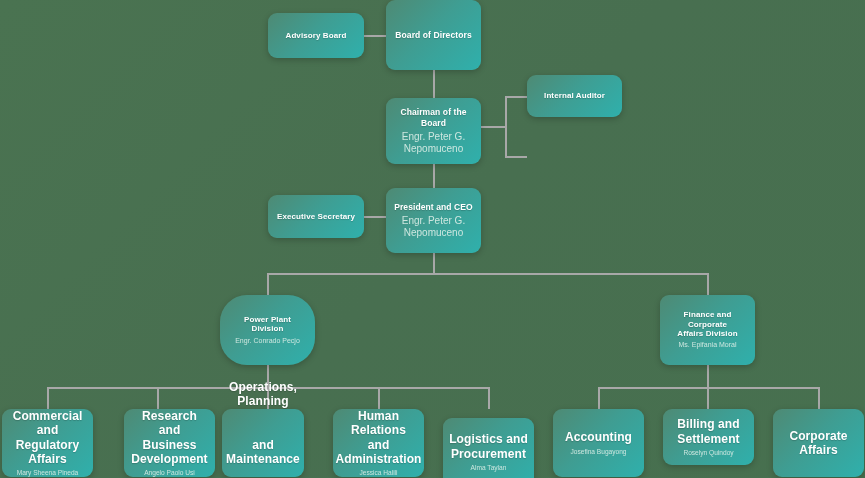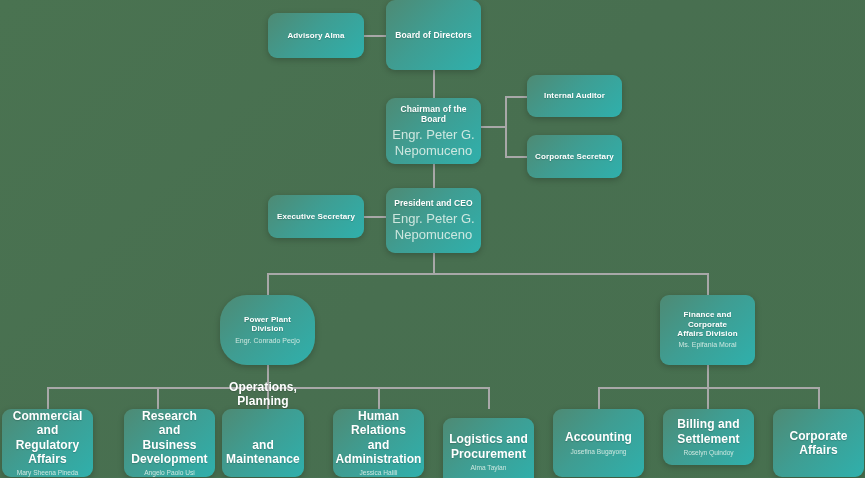--- a/index.html
+++ b/index.html
@@ -49,21 +49,21 @@
     text-shadow: 0 1px 1px rgba(0,0,0,0.18);
   }
   .node .person {
     color: #d9ede6;
     font-weight: normal;
     line-height: 1.2;
     margin-top: 3px;
     opacity: 0.92;
   }
   .size-lg .title { font-size: 8.5px; }
-  .size-lg .person { font-size: 13px; }
+  .size-lg .person { font-size: 10px; }
   .size-md .title { font-size: 8px; }
   .size-md .person { font-size: 7px; }
   .size-sm .title { font-size: 12px; }
   .size-sm .person { font-size: 6.6px; }
 </style>
 </head>
 <body>
 
 <div id="org-chart">
 
@@ -98,39 +98,36 @@
   <div class="conn conn-v" style="left:378px; top:387px; height:22px;"></div>
   <div class="conn conn-v" style="left:488px; top:387px; height:22px;"></div>
 
   <div class="conn conn-v" style="left:707px; top:365px; height:22px;"></div>
   <div class="conn conn-h" style="left:598px; top:387px; width:221px;"></div>
   <div class="conn conn-v" style="left:598px; top:387px; height:22px;"></div>
   <div class="conn conn-v" style="left:707px; top:387px; height:22px;"></div>
   <div class="conn conn-v" style="left:818px; top:387px; height:22px;"></div>
 
   <div class="node size-md" style="left:268px; top:13px; width:96px; height:45px;">
-    <div class="title">Advisory Alma</div>
+    <div class="title">Advisory Board</div>
   </div>
 
   <div class="node size-lg" style="left:386px; top:0px; width:95px; height:70px;">
     <div class="title">Board of Directors</div>
   </div>
 
   <div class="node size-lg" style="left:386px; top:98px; width:95px; height:66px;">
     <div class="title">Chairman of the Board</div>
     <div class="person">Engr. Peter G. Nepomuceno</div>
   </div>
 
   <div class="node size-md" style="left:527px; top:75px; width:95px; height:42px;">
     <div class="title">Internal Auditor</div>
   </div>
 
-  <div class="node size-md" style="left:527px; top:135px; width:95px; height:43px;">
-    <div class="title">Corporate Secretary</div>
-  </div>
 
   <div class="node size-lg" style="left:386px; top:188px; width:95px; height:65px;">
     <div class="title">President and CEO</div>
     <div class="person">Engr. Peter G. Nepomuceno</div>
   </div>
 
   <div class="node size-md" style="left:268px; top:195px; width:96px; height:43px;">
     <div class="title">Executive Secretary</div>
   </div>
 

